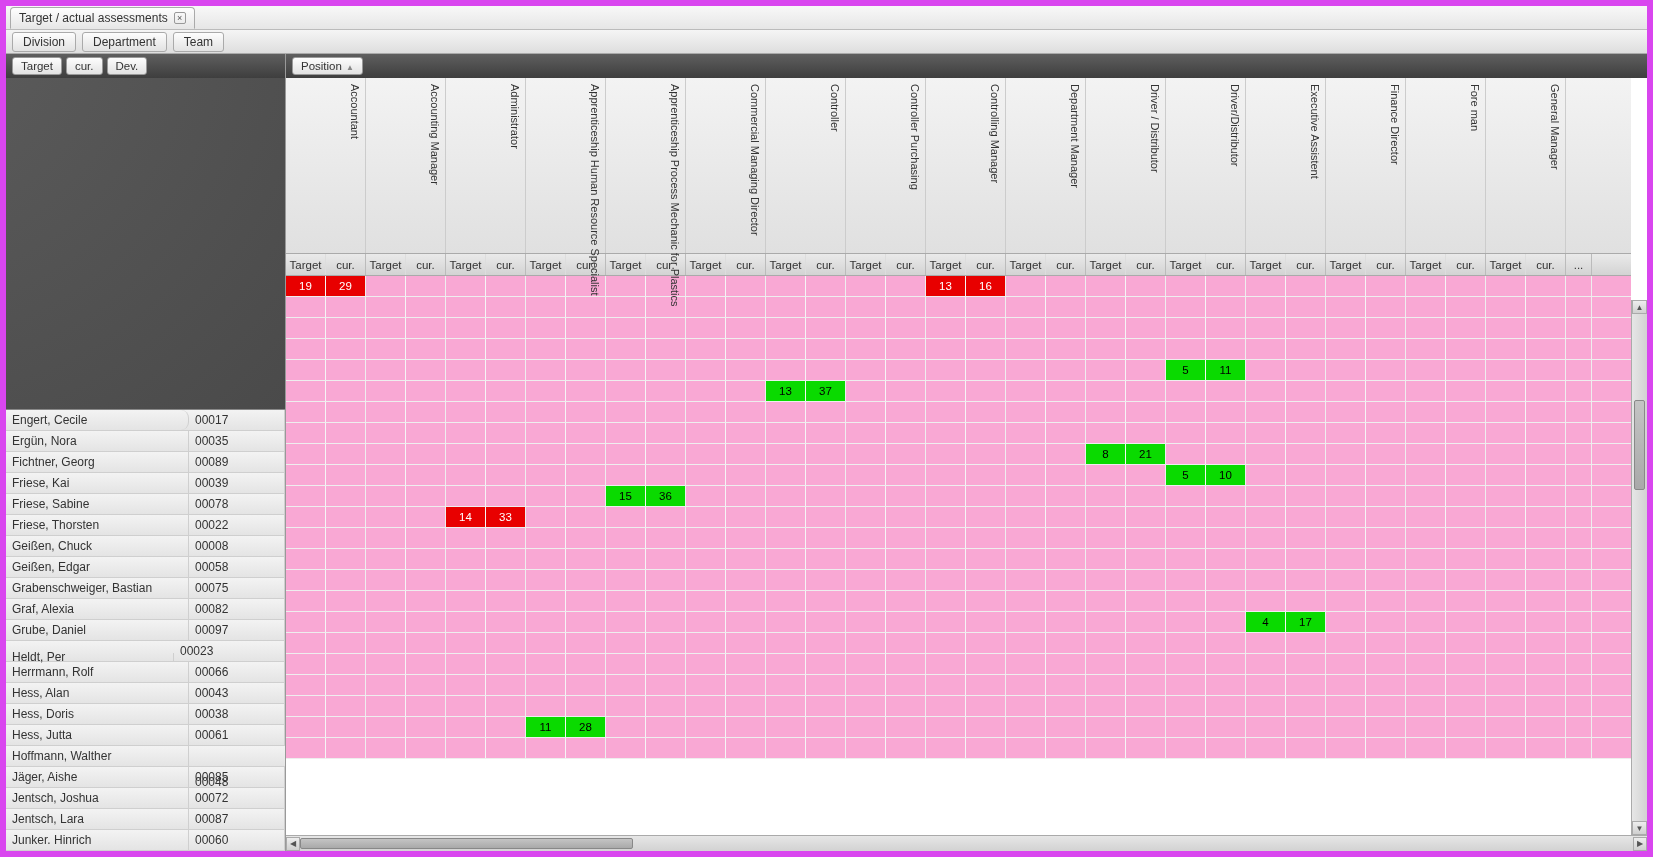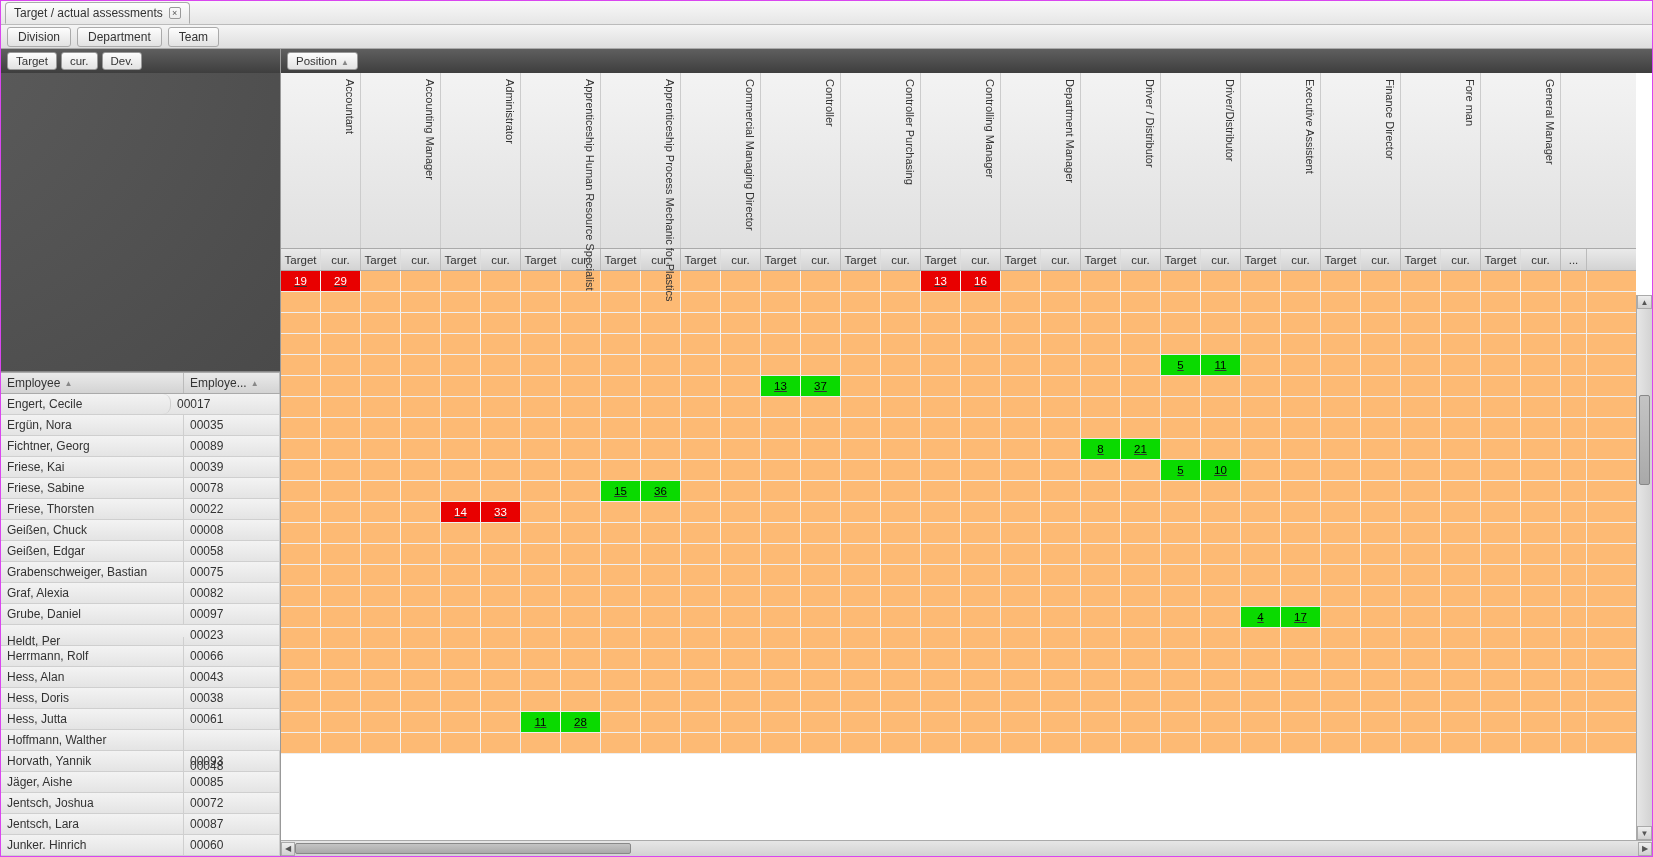--- a/index.html
+++ b/index.html
@@ -10,21 +10,21 @@
     overflow: hidden;
     width: 1653px;
     height: 857px;
     color: #333;
   }
   .window {
     display: flex;
     flex-direction: column;
     height: 100%;
     background: #e8e8e8;
-    border: 1px solid #d946ef;
+    border: 6px solid #d946ef;
   }
   .tab-bar {
     height: 24px;
     background: linear-gradient(#f8f8f8,#e6e6e6);
     border-bottom: 1px solid #bbb;
     display: flex;
     align-items: flex-end;
     padding: 2px 4px 0 4px;
   }
   .tab {
@@ -222,22 +222,21 @@
     display: flex;
     align-items: center;
     justify-content: center;
     font-size: 11.5px;
     color: #333;
     border-right: 1px solid #bbb;
   }
   .grid-rows {
     flex: 0 0 auto;
     overflow: hidden;
-    background: #fdba74;
-    text-decoration: underline;
+    background: #f9a8d4;
   }
   .grid-row {
     display: flex;
     height: 21px;
     border-bottom: 1px solid #eee;
   }
   .grid-group {
     width: 80px;
     min-width: 80px;
     border-right: 1px solid #eee;
@@ -347,27 +346,23 @@
 
   <div class="content">
 
     <div class="left-pane">
       <div class="left-topbar">
         <button class="chip">Target</button>
         <button class="chip">cur.</button>
         <button class="chip">Dev.</button>
       </div>
       <div class="left-spacer"></div>
-      <div class="left-headers">
-        <div class="lh sort" style="width:183px">Employee</div>
-        <div class="lh sort" style="flex:1">Employe...</div>
-      </div>
       <div class="left-rows" id="left-rows">
           <div class="left-row">
-            <div class="left-cell" style="width: 170px; border-radius: 8px;">Engert, Cecile</div>
+            <div class="left-cell" style="width: 183px; border-radius: 8px;">Engert, Cecile</div>
             <div class="left-cell" style="flex: 1 1 0%;">00017</div>
           </div>
           <div class="left-row">
             <div class="left-cell" style="width: 183px;">Ergün, Nora</div>
             <div class="left-cell" style="flex: 1 1 0%;">00035</div>
           </div>
           <div class="left-row">
             <div class="left-cell" style="width: 183px;">Fichtner, Georg</div>
             <div class="left-cell" style="flex: 1 1 0%;">00089</div>
           </div>
@@ -397,21 +392,21 @@
           </div>
           <div class="left-row">
             <div class="left-cell" style="width: 183px;">Graf, Alexia</div>
             <div class="left-cell" style="flex: 1 1 0%;">00082</div>
           </div>
           <div class="left-row">
             <div class="left-cell" style="width: 183px;">Grube, Daniel</div>
             <div class="left-cell" style="flex: 1 1 0%;">00097</div>
           </div>
           <div class="left-row">
-            <div class="left-cell" style="width: 183px; margin-top: 12px;">Heldt, Per</div>
+            <div class="left-cell" style="width: 168px; margin-top: 12px;">Heldt, Per</div>
             <div class="left-cell" style="flex: 1 1 0%;">00023</div>
           </div>
           <div class="left-row">
             <div class="left-cell" style="width: 183px;">Herrmann, Rolf</div>
             <div class="left-cell" style="flex: 1 1 0%;">00066</div>
           </div>
           <div class="left-row">
             <div class="left-cell" style="width: 183px;">Hess, Alan</div>
             <div class="left-cell" style="flex: 1 1 0%;">00043</div>
           </div>
@@ -419,24 +414,20 @@
             <div class="left-cell" style="width: 183px;">Hess, Doris</div>
             <div class="left-cell" style="flex: 1 1 0%;">00038</div>
           </div>
           <div class="left-row">
             <div class="left-cell" style="width: 183px;">Hess, Jutta</div>
             <div class="left-cell" style="flex: 1 1 0%;">00061</div>
           </div>
           <div class="left-row">
             <div class="left-cell" style="width: 183px;">Hoffmann, Walther</div>
             <div class="left-cell" style="flex: 1 1 0%; margin-top: 36px;">00048</div>
-          </div>
-          <div class="left-row">
-            <div class="left-cell" style="width: 183px;">Horvath, Yannik</div>
-            <div class="left-cell" style="flex: 1 1 0%;">00093</div>
           </div>
           <div class="left-row">
             <div class="left-cell" style="width: 183px;">Jäger, Aishe</div>
             <div class="left-cell" style="flex: 1 1 0%;">00085</div>
           </div>
           <div class="left-row">
             <div class="left-cell" style="width: 183px;">Jentsch, Joshua</div>
             <div class="left-cell" style="flex: 1 1 0%;">00072</div>
           </div>
           <div class="left-row">

